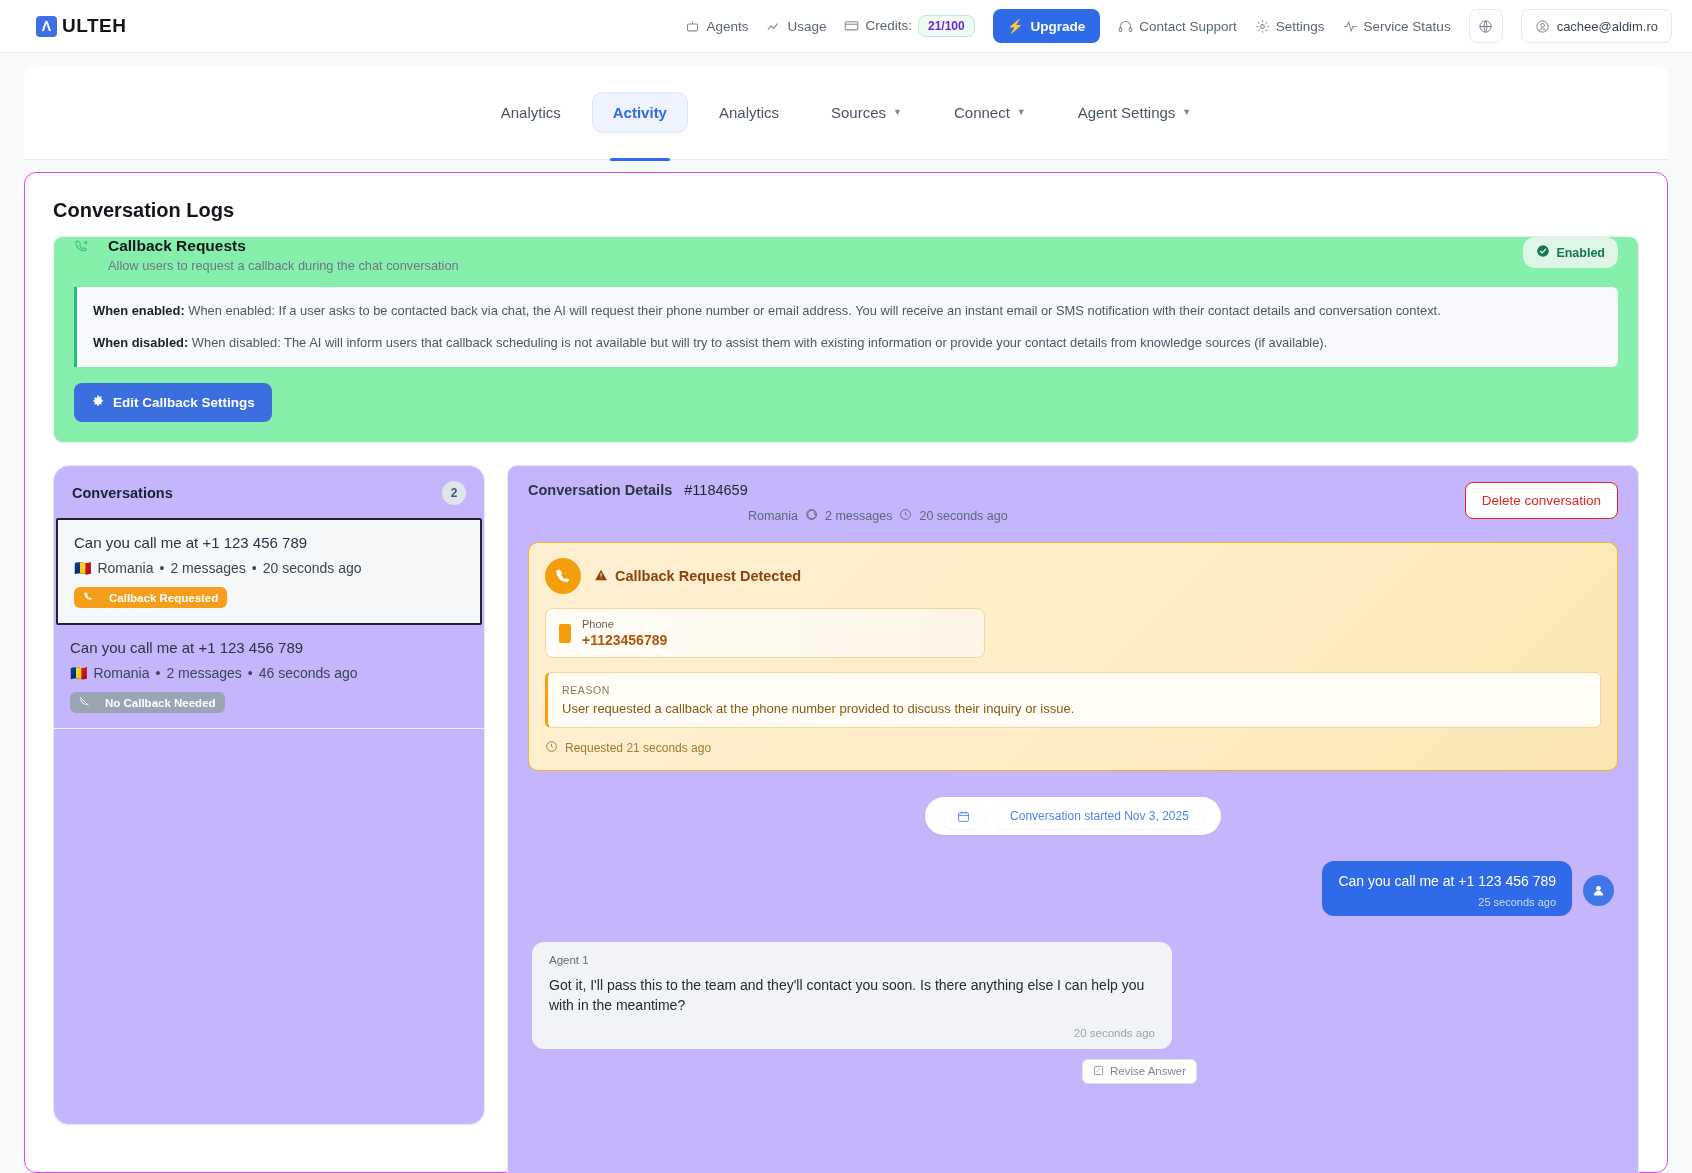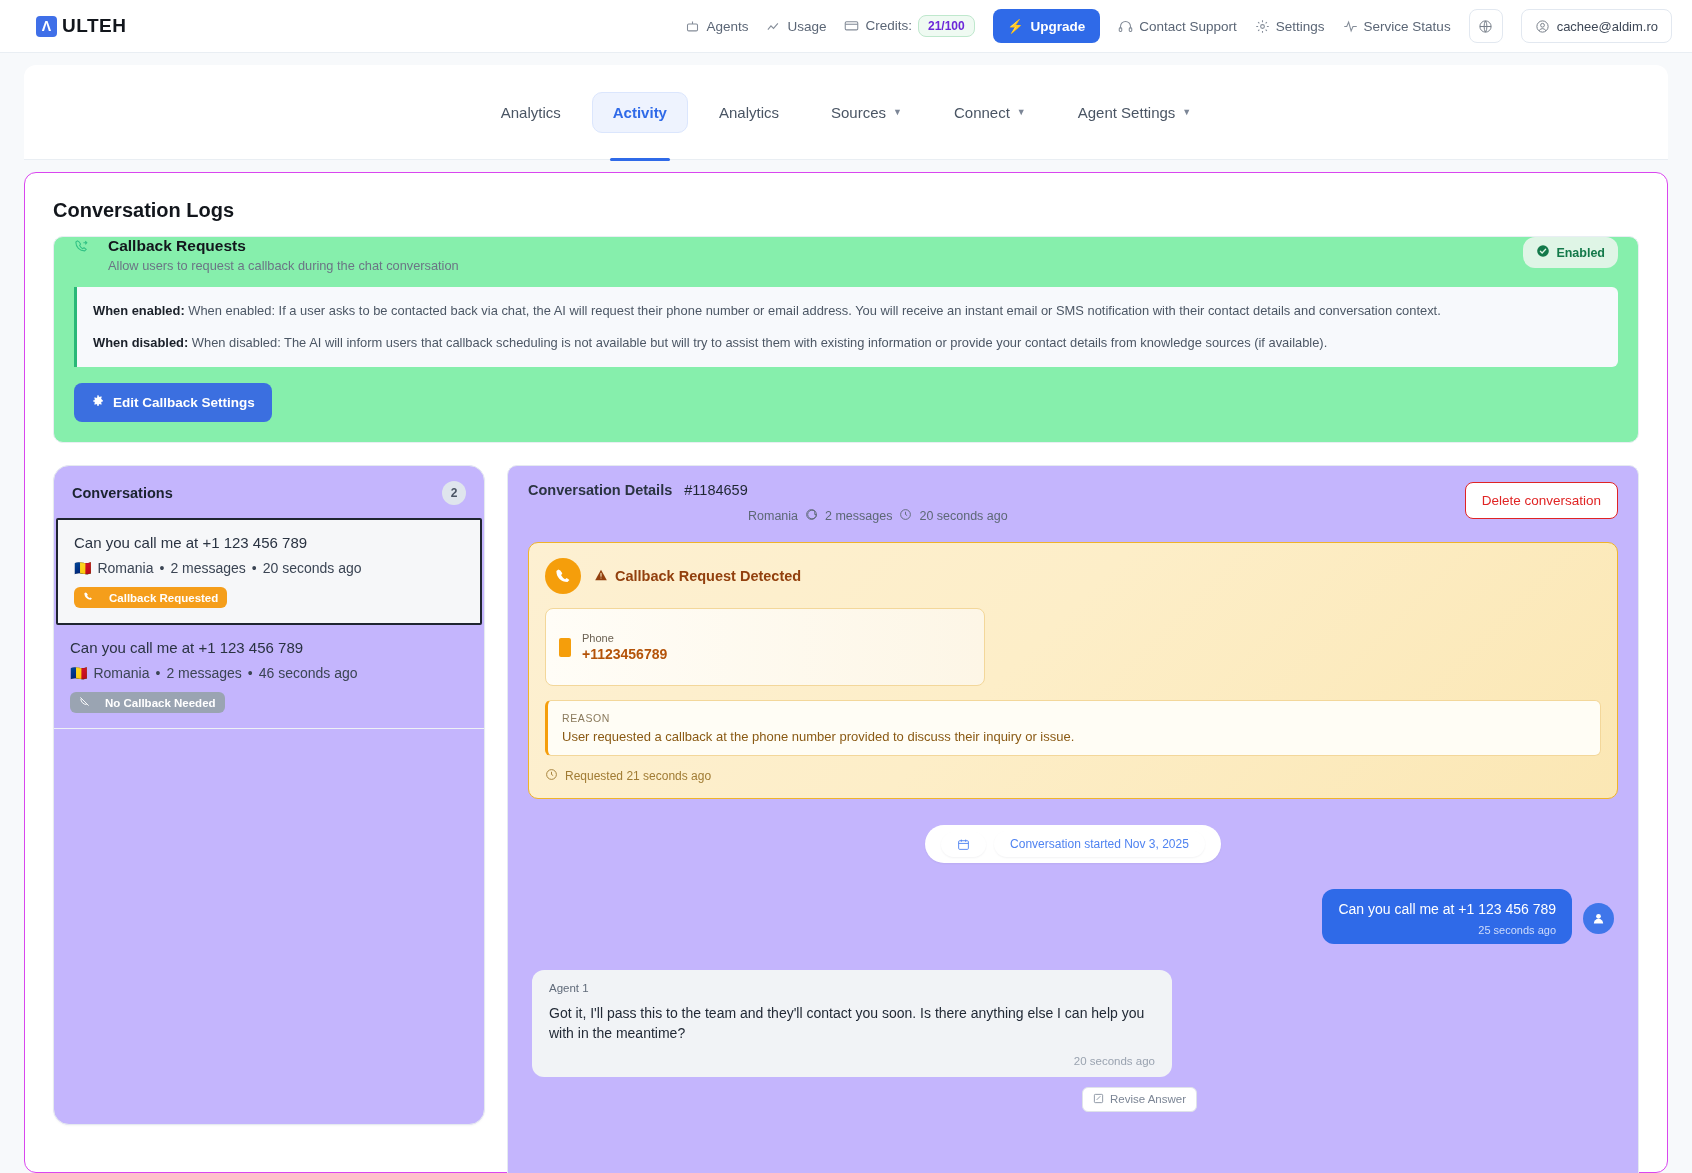--- a/index.html
+++ b/index.html
@@ -195,21 +195,21 @@
     flex: none;
   }
   .cba-title {
     font-size: 14.5px; font-weight: 700; color: #92400e;
     display: flex; align-items: center; gap: 7px;
   }
   .phone-box {
     margin-top: 14px; width: 440px;
     background: linear-gradient(90deg,#fffdf7 0%,#fdf6e6 100%);
     border: 1px solid #f3d79a; border-radius: 8px;
-    padding: 23px 13px; display: flex; align-items: center; gap: 11px;
+    padding: 9px 13px; display: flex; align-items: center; gap: 11px;
   }
   .phone-icon { width: 12px; height: 19px; background: #f59e0b; border-radius: 2px; flex: none; }
   .phone-label { font-size: 11px; color: #6b6152; }
   .phone-value { font-size: 14px; color: #b45309; font-weight: 600; margin-top: 2px; }
   .reason-box {
     margin-top: 14px; background: #fffdf5; border: 1px solid #f3d79a;
     border-left: 3px solid #f59e0b; border-radius: 6px; padding: 11px 14px;
   }
   .reason-label { font-size: 10.5px; letter-spacing: .6px; color: #8a7a5c; }
   .reason-text { font-size: 13px; color: #8a5a14; margin-top: 5px; }

